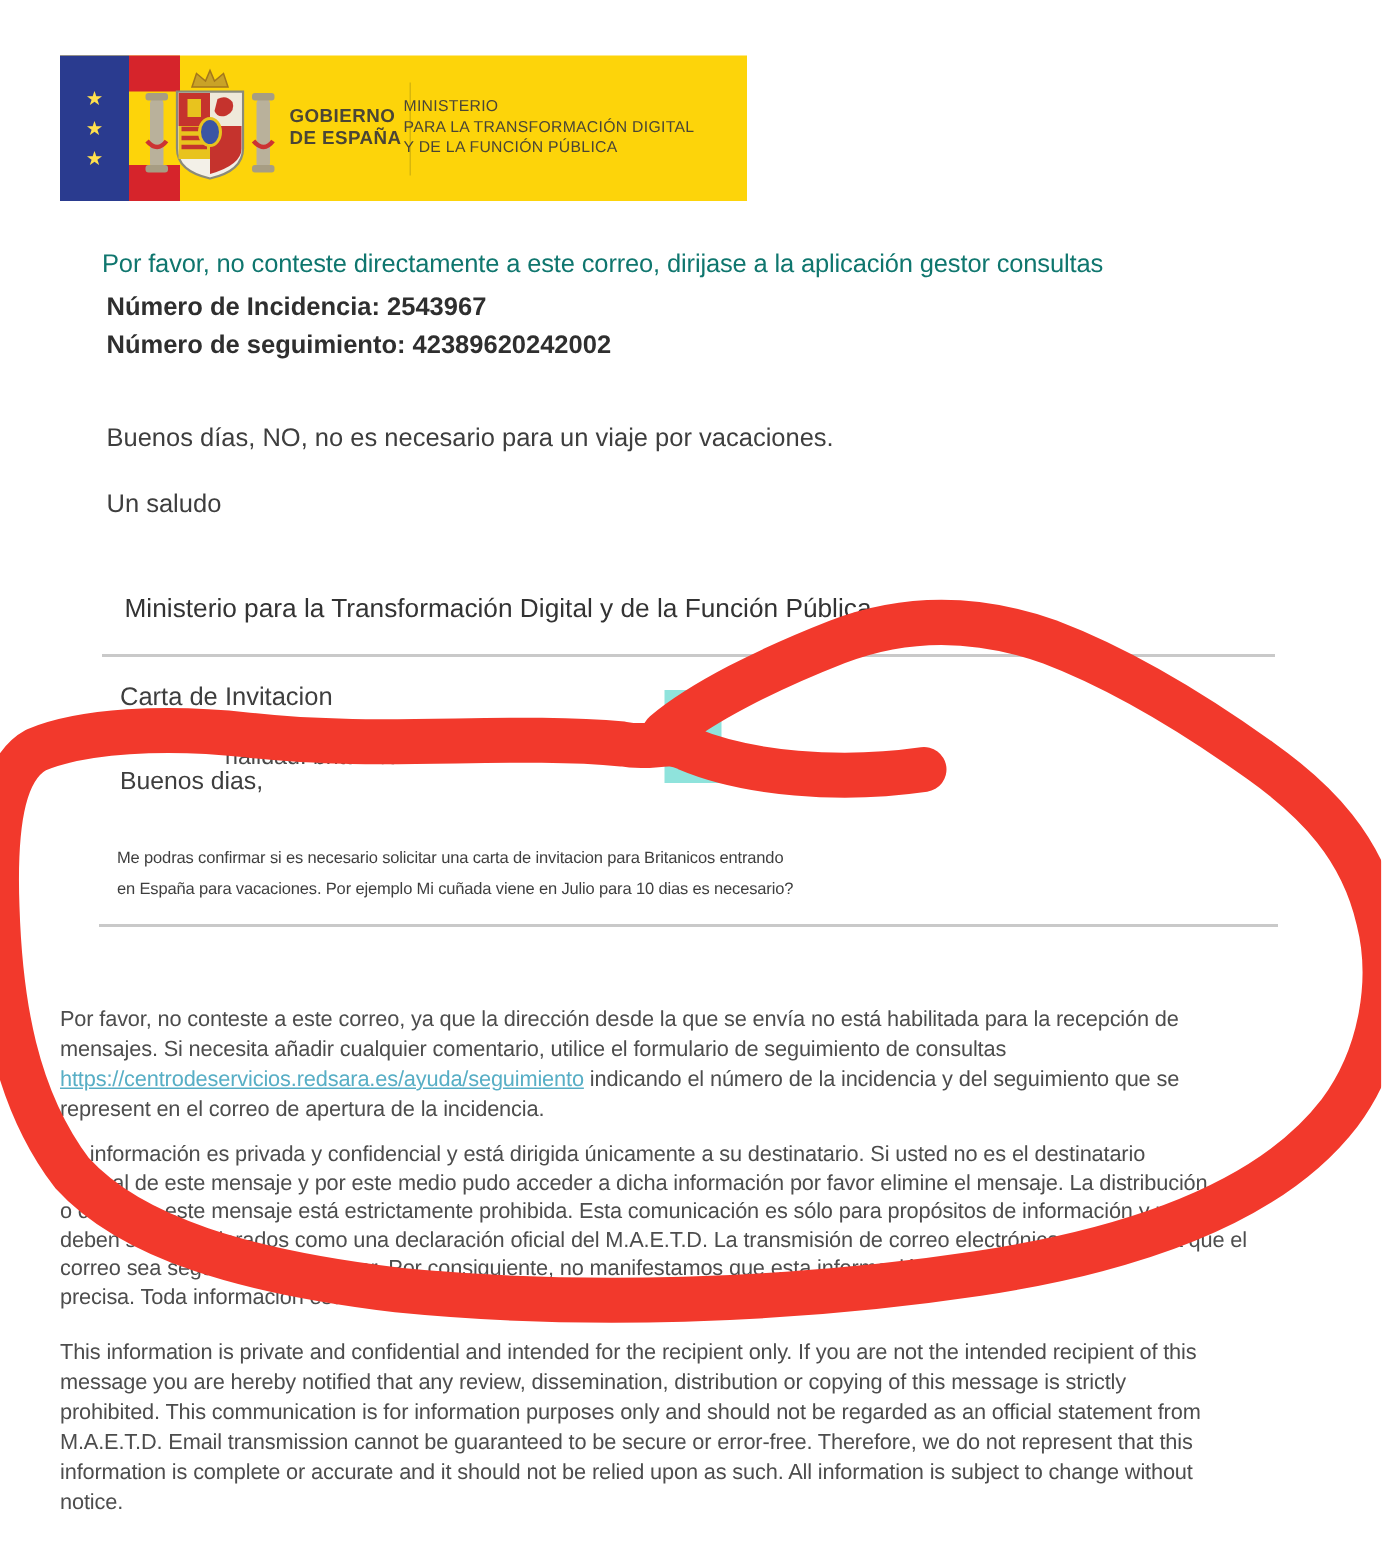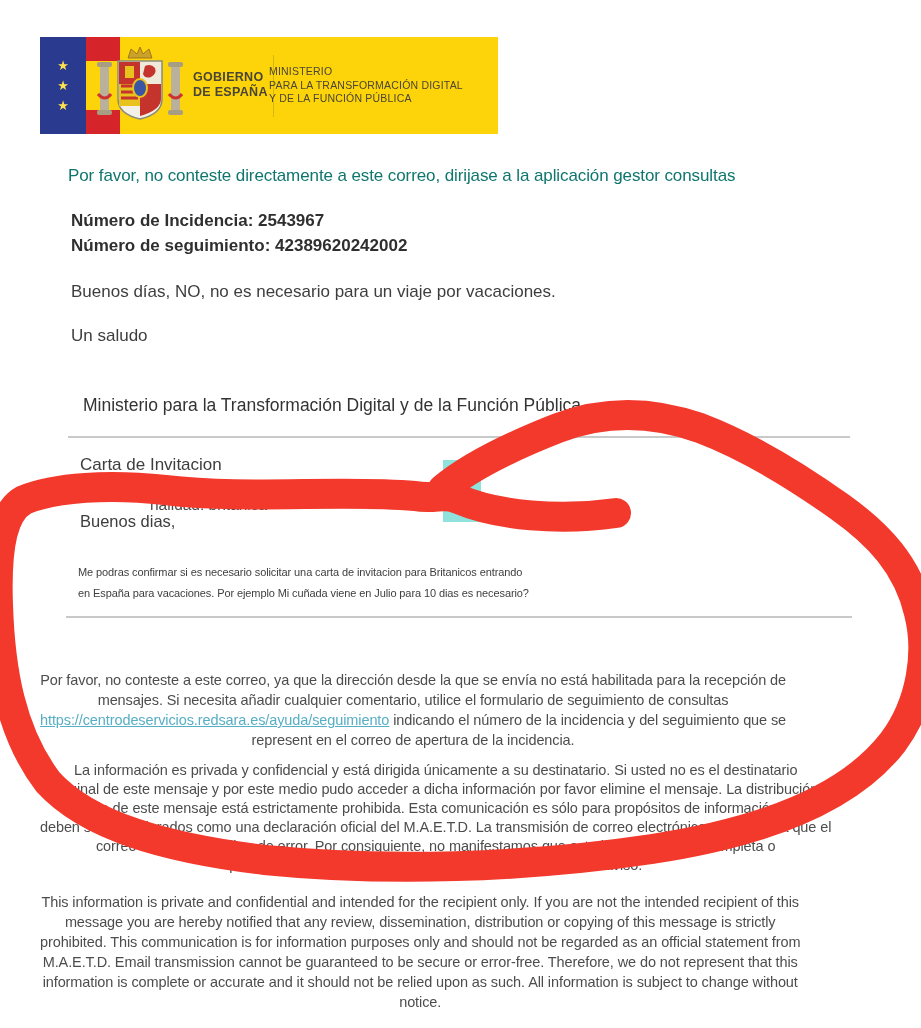--- a/index.html
+++ b/index.html
@@ -18,36 +18,36 @@
   .flag-red-bot{position:absolute;left:46px;top:73px;width:34px;height:24px;background:#d6242b;}
   .emblem{position:absolute;left:52px;top:7px;}
   .gob-text{position:absolute;left:153px;top:33px;font-weight:bold;font-size:12.5px;
             line-height:15px;color:#4a4536;letter-spacing:.3px;}
   .banner-sep{position:absolute;left:233px;top:18px;width:1px;height:62px;background:#d8b70c;}
   .min-text{position:absolute;left:229px;top:28px;font-weight:normal;font-size:10.5px;
             line-height:13.5px;color:#4a4536;letter-spacing:.2px;}
 
   
   .notice{left:68px;top:166px;font-size:17px;letter-spacing:-.1px;}
-  .nums{left:71px;top:209px;font-size:17px;font-weight:bold;line-height:24.5px;color:#2f2f2f;}
+  .nums{left:71px;top:193px;font-size:17px;font-weight:bold;line-height:24.5px;color:#2f2f2f;}
   .line-buenos{left:71px;top:282px;font-size:17px;}
   .line-saludo{left:71px;top:326px;font-size:17px;}
   .ministerio{left:83px;top:395px;font-size:17.5px;font-weight:500;color:#333333;}
   .divider{position:absolute;height:2px;background:#c9c9c9;}
   .d1{left:68px;top:436px;width:782px;}
   .d2{left:66px;top:616px;width:786px;}
   .carta{left:80px;top:455px;font-size:17px;}
   .nalidad{left:150px;top:496px;font-size:15.5px;color:#4a4a4a;}
   .buenos2{left:80px;top:512px;font-size:16.5px;}
   .question{left:78px;top:562px;font-size:11px;line-height:21px;letter-spacing:-.1px;}
   .foot{font-size:14.5px;letter-spacing:-.1px;color:#4d4d4d;}
   .p1{left:40px;top:670px;line-height:20px;}
   .p2{left:40px;top:761px;line-height:19px;}
   .p3{left:40px;top:892px;line-height:20px;}
-  .foot div{white-space:nowrap;text-align:center;}
+  .foot div{white-space:nowrap;}
   a.seg-link{text-decoration:underline;}
 
   
   .teal-mark{position:absolute;left:443px;top:460px;width:38px;height:62px;background:#8fe3dc;}
   .red-overlay{position:absolute;left:0;top:0;pointer-events:none;}
 </style>
 </head>
 <body>
 
 <div class="page">

